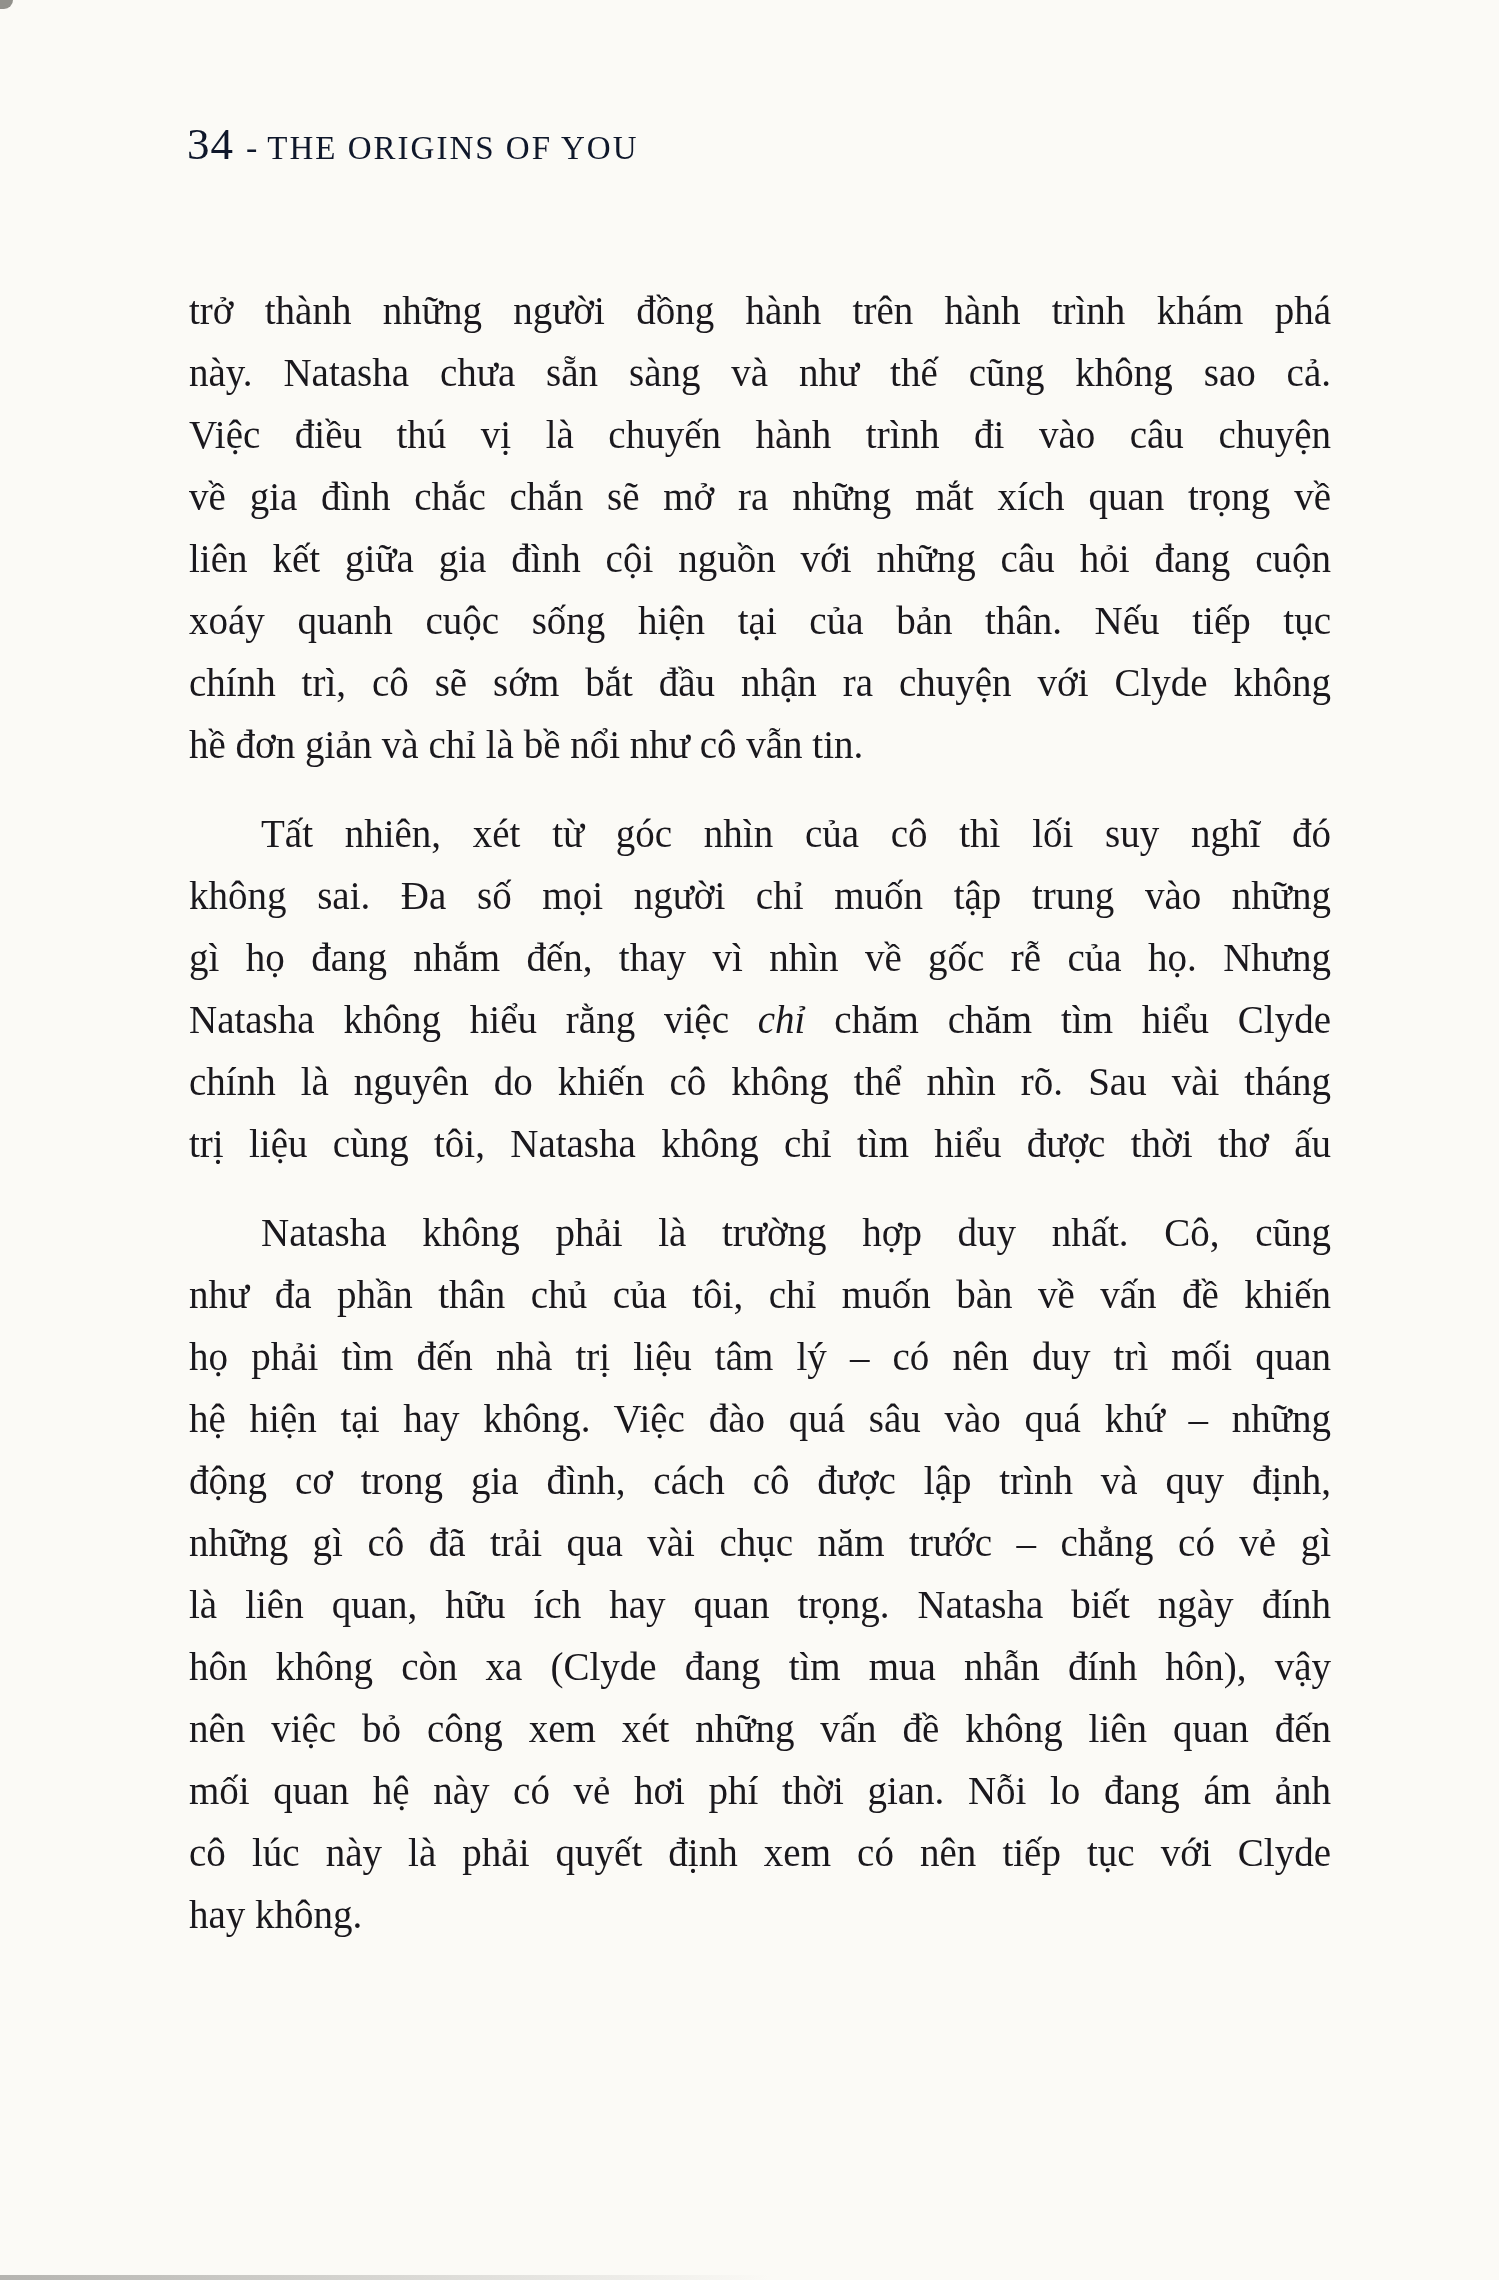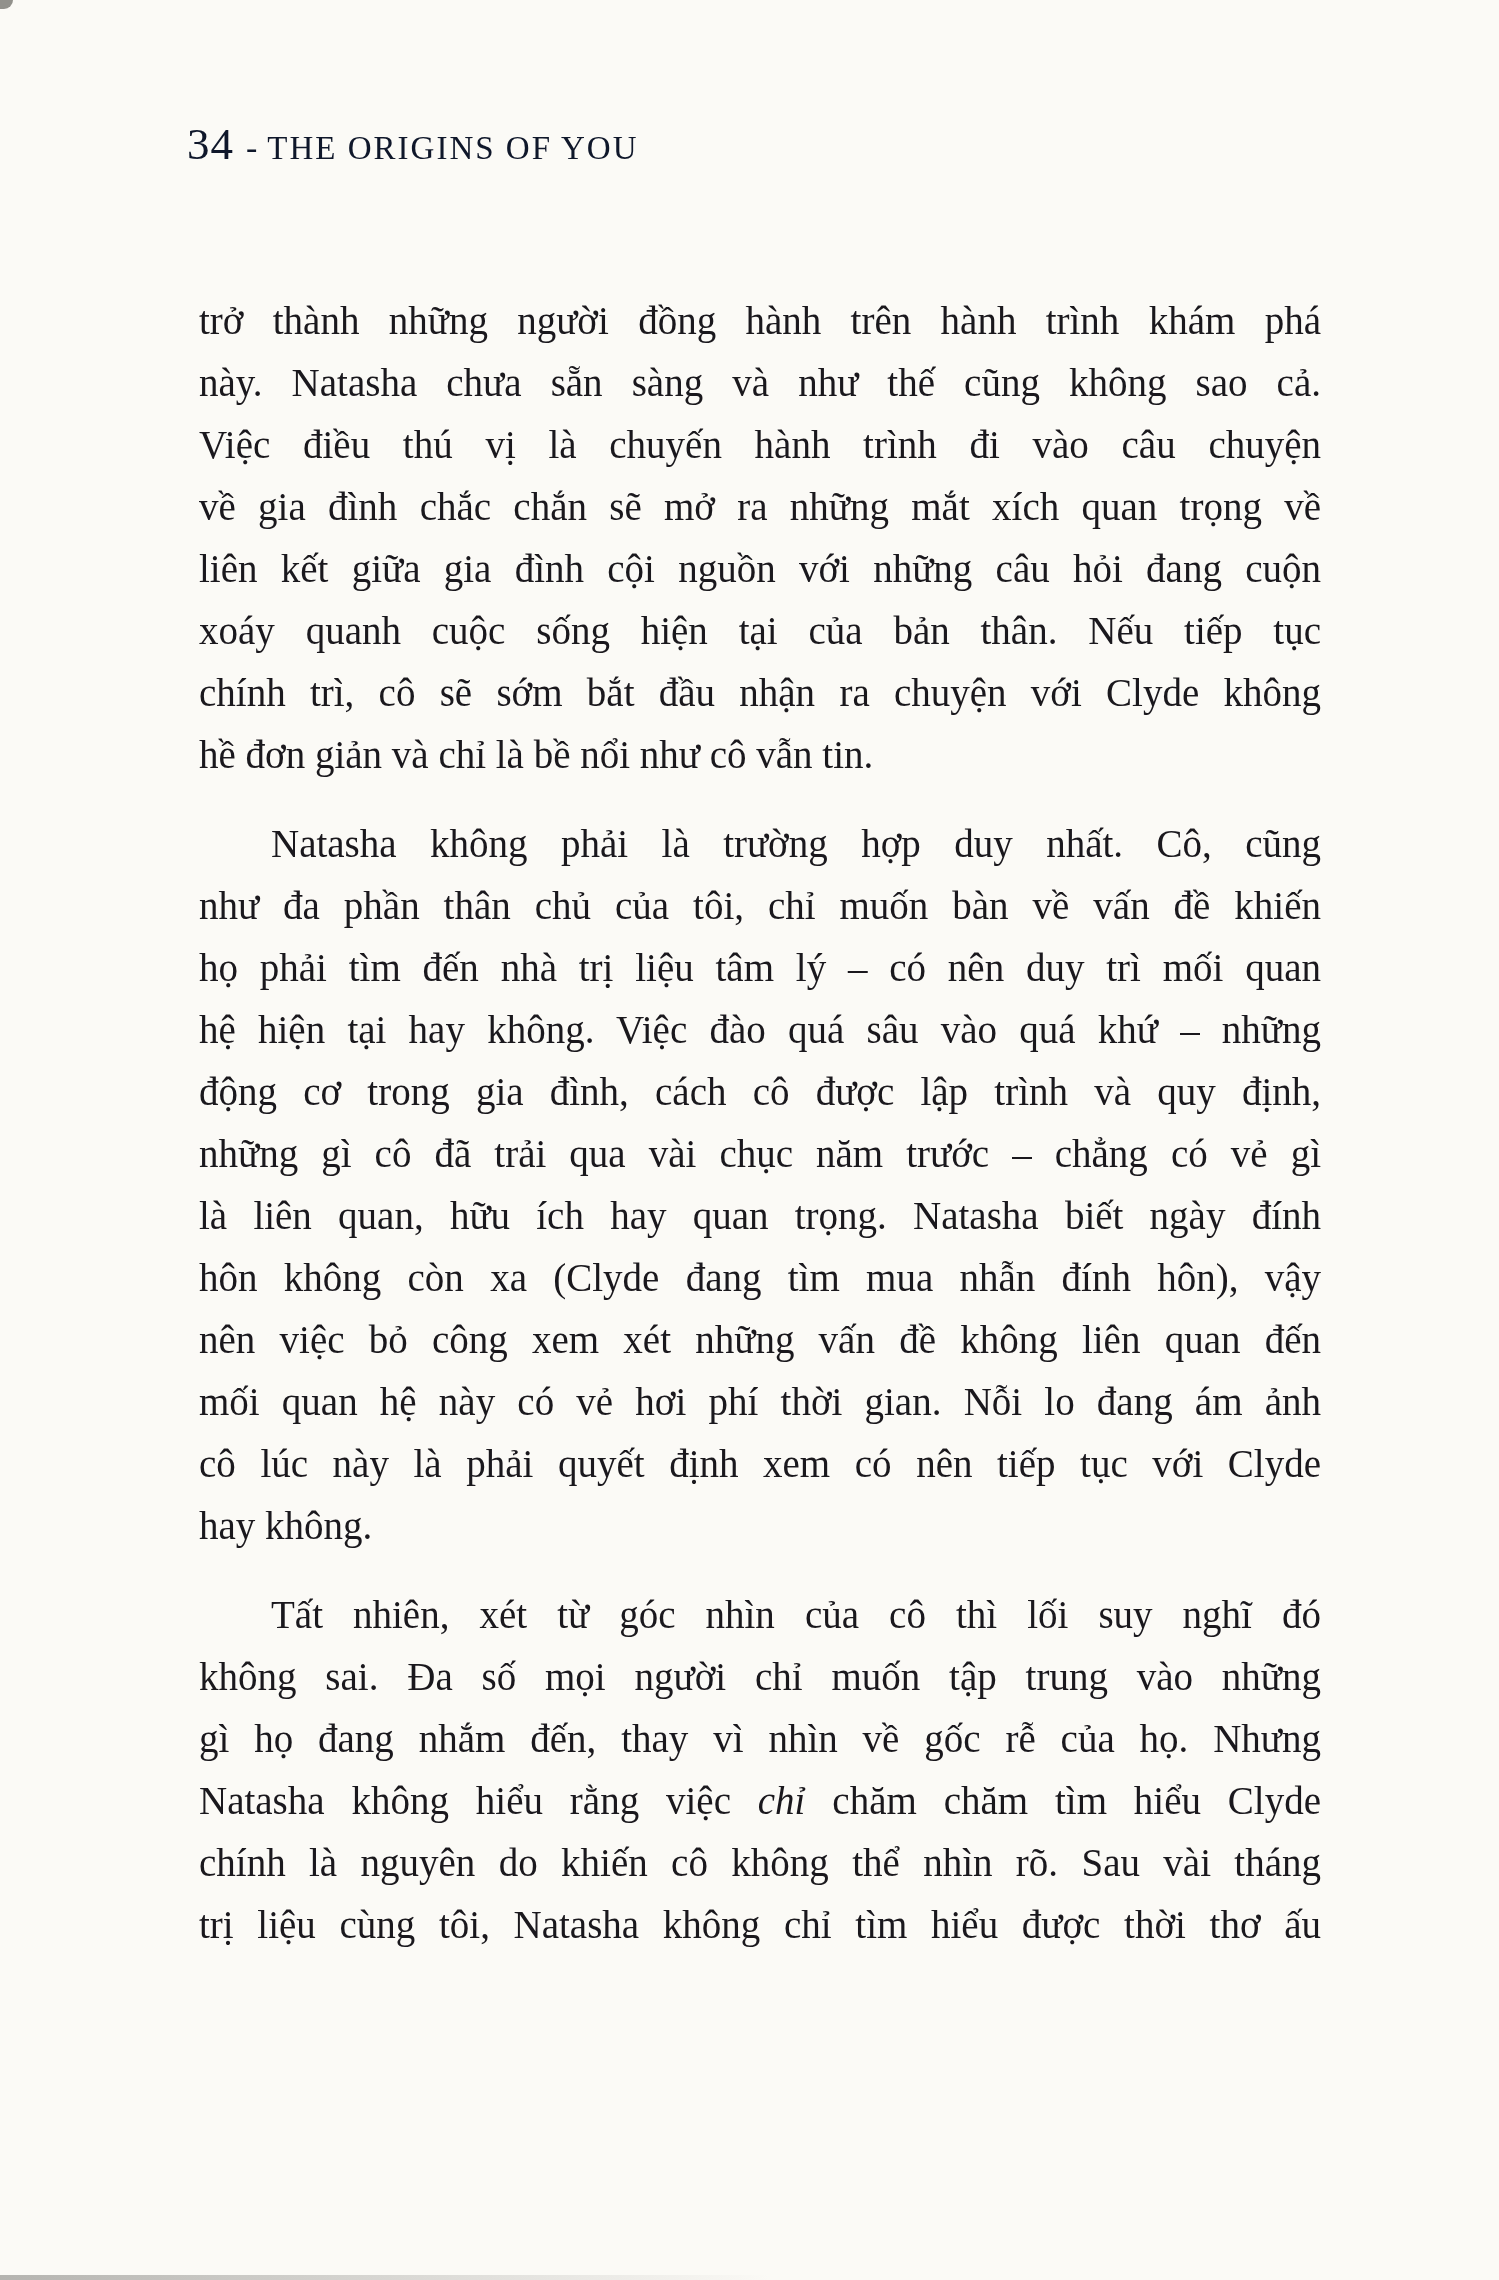--- a/index.html
+++ b/index.html
@@ -19,21 +19,21 @@
     white-space:nowrap;
   }
   .header .pagenum { font-size:45px; letter-spacing:1px; }
   .header .sep     { font-size:34px; margin:0 10px 0 12px; }
   .header .title   { font-size:33px; letter-spacing:2px; }
   .textblock {
     position:absolute;
     left:187px; top:278px;
     width:1146px;
   }
-  .para { margin:12px; }
+  .para { margin:2px; }
   .para + .para { margin-top:27px; }
   .line {
     font-size:39px;
     line-height:62px;
     height:62px;
     text-align:justify;
     text-align-last:justify;
     overflow:hidden;
   }
   .line.end { text-align-last:left; }
@@ -69,41 +69,41 @@
       <div class="line">này. Natasha chưa sẵn sàng và như thế cũng không sao cả.</div>
       <div class="line">Việc điều thú vị là chuyến hành trình đi vào câu chuyện</div>
       <div class="line">về gia đình chắc chắn sẽ mở ra những mắt xích quan trọng về</div>
       <div class="line">liên kết giữa gia đình cội nguồn với những câu hỏi đang cuộn</div>
       <div class="line">xoáy quanh cuộc sống hiện tại của bản thân. Nếu tiếp tục</div>
       <div class="line">chính trì, cô sẽ sớm bắt đầu nhận ra chuyện với Clyde không</div>
       <div class="line end">hề đơn giản và chỉ là bề nổi như cô vẫn tin.</div>
     </div>
 
     <div class="para">
+      <div class="line indent">Tất nhiên, xét từ góc nhìn của cô thì lối suy nghĩ đó</div>
+      <div class="line">không sai. Đa số mọi người chỉ muốn tập trung vào những</div>
+      <div class="line">gì họ đang nhắm đến, thay vì nhìn về gốc rễ của họ. Nhưng</div>
+      <div class="line"><span>Natasha không hiểu rằng việc </span><em>chỉ</em><span> chăm chăm tìm hiểu Clyde</span></div>
+      <div class="line">chính là nguyên do khiến cô không thể nhìn rõ. Sau vài tháng</div>
+      <div class="line">trị liệu cùng tôi, Natasha không chỉ tìm hiểu được thời thơ ấu</div>
+    </div>
+
+    <div class="para">
       <div class="line indent">Natasha không phải là trường hợp duy nhất. Cô, cũng</div>
       <div class="line">như đa phần thân chủ của tôi, chỉ muốn bàn về vấn đề khiến</div>
       <div class="line">họ phải tìm đến nhà trị liệu tâm lý – có nên duy trì mối quan</div>
       <div class="line">hệ hiện tại hay không. Việc đào quá sâu vào quá khứ – những</div>
       <div class="line">động cơ trong gia đình, cách cô được lập trình và quy định,</div>
       <div class="line">những gì cô đã trải qua vài chục năm trước – chẳng có vẻ gì</div>
       <div class="line">là liên quan, hữu ích hay quan trọng. Natasha biết ngày đính</div>
       <div class="line">hôn không còn xa (Clyde đang tìm mua nhẫn đính hôn), vậy</div>
       <div class="line">nên việc bỏ công xem xét những vấn đề không liên quan đến</div>
       <div class="line">mối quan hệ này có vẻ hơi phí thời gian. Nỗi lo đang ám ảnh</div>
       <div class="line">cô lúc này là phải quyết định xem có nên tiếp tục với Clyde</div>
       <div class="line end">hay không.</div>
     </div>
 
-    <div class="para">
-      <div class="line indent">Tất nhiên, xét từ góc nhìn của cô thì lối suy nghĩ đó</div>
-      <div class="line">không sai. Đa số mọi người chỉ muốn tập trung vào những</div>
-      <div class="line">gì họ đang nhắm đến, thay vì nhìn về gốc rễ của họ. Nhưng</div>
-      <div class="line"><span>Natasha không hiểu rằng việc </span><em>chỉ</em><span> chăm chăm tìm hiểu Clyde</span></div>
-      <div class="line">chính là nguyên do khiến cô không thể nhìn rõ. Sau vài tháng</div>
-      <div class="line">trị liệu cùng tôi, Natasha không chỉ tìm hiểu được thời thơ ấu</div>
-    </div>
-
   </div>
 
   <div class="corner-speck"></div>
   <div class="bottom-edge"></div>
 
 </div>
 
 </body></html>

